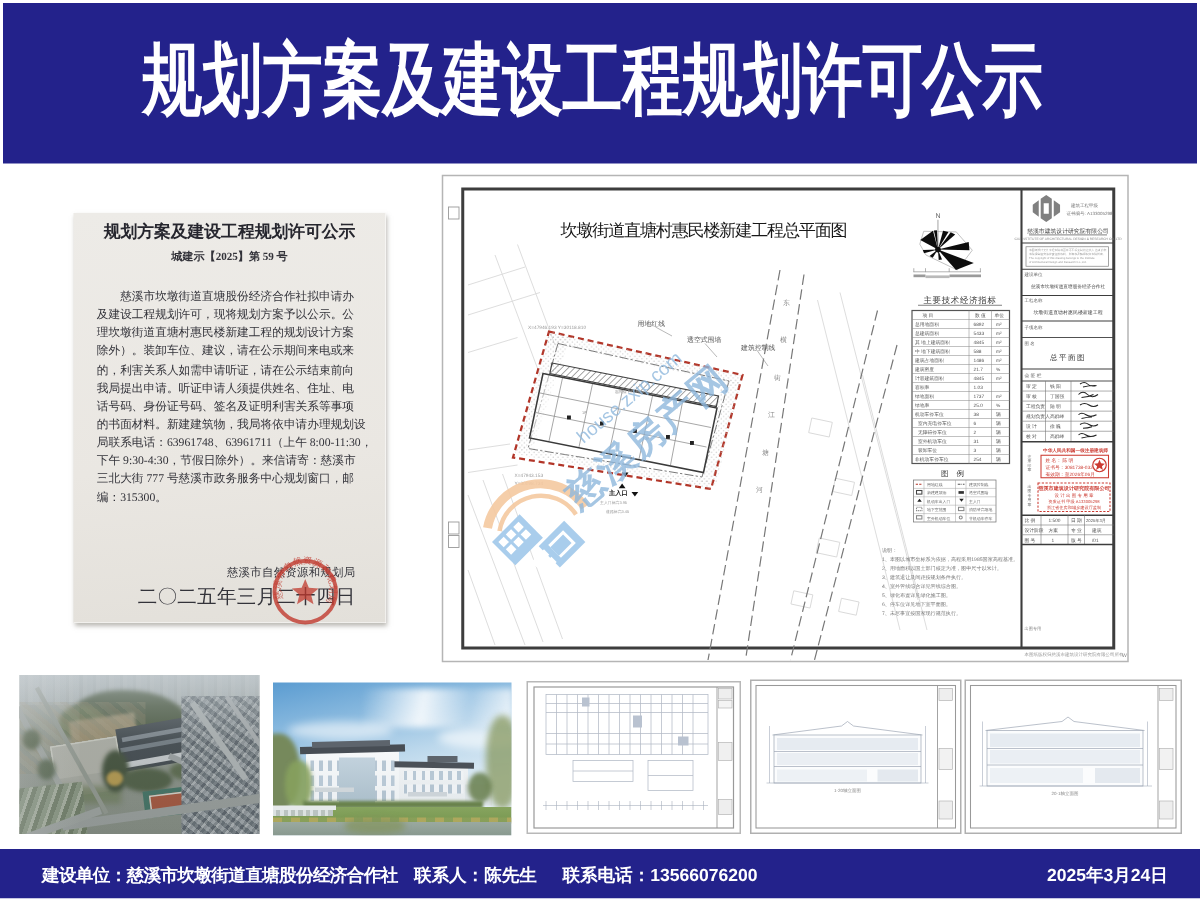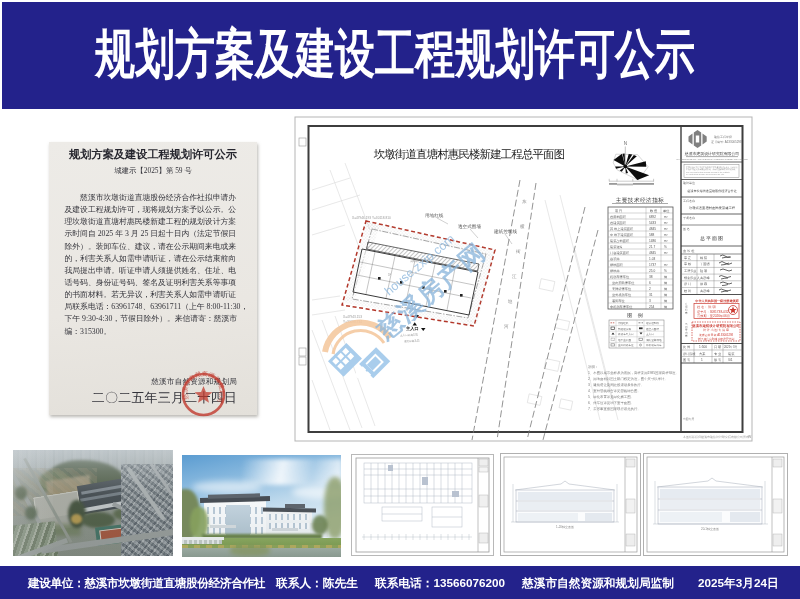--- a/index.html
+++ b/index.html
@@ -10,34 +10,34 @@
 <body>
 
 <div class="abs" style="left:2px;top:2px;width:796px;height:107px;background:#23228b;"></div>
 
 <div class="abs" style="left:-5px;top:27px;width:800px;text-align:center;color:#fff;font-family:'Liberation Serif',serif;font-weight:900;font-size:53px;line-height:54px;transform:scaleX(0.755);transform-origin:400px 50%;">规划方案及建设工程规划许可公示</div>
 
 <div class="abs" style="left:49px;top:142px;width:208px;height:273px;background:linear-gradient(175deg,#edebe7 0%,#eae7e2 60%,#e3e0da 100%);box-shadow:1px 2px 3px rgba(120,115,105,0.5);font-family:'Liberation Serif',serif;color:#33333a;">
 
   <div class="abs" style="left:0;top:4.5px;width:208px;text-align:center;font-weight:bold;font-size:11.2px;color:#26262e;">规划方案及建设工程规划许可公示</div>
 
-  <div class="abs" style="left:0;top:23.5px;width:208px;text-align:center;font-size:7.4px;">城建示【2025】第 59 号</div>
+  <div class="abs" style="left:0;top:23.5px;width:208px;text-align:center;font-size:7.4px;font-weight:bold;">城建示【2025】第 59 号</div>
 
   <div class="abs" style="left:15.5px;top:50px;width:180px;font-size:7.8px;line-height:12.14px;white-space:nowrap;letter-spacing:0;">
     <div>　　慈溪市坎墩街道直塘股份经济合作社拟申请办</div>
     <div>及建设工程规划许可，现将规划方案予以公示。公</div>
     <div>理坎墩街道直塘村惠民楼新建工程的规划设计方案</div>
-    <div>示时间自 2025 年 3 月 25 日起十日内（法定节假日</div>
     <div>除外）。装卸车位、建议，请在公示期间来电或来</div>
     <div>的，利害关系人如需申请听证，请在公示结束前向</div>
     <div>我局提出申请。听证申请人须提供姓名、住址、电</div>
     <div>话号码、身份证号码、签名及证明利害关系等事项</div>
-    <div>的书面材料。若无异议，利害关系人如需申请听证</div>
+    <div>的书面材料。新建建筑物，我局将依申请办理规划设</div>
     <div>局联系电话：63961748、63961711（上午 8:00-11:30，</div>
     <div>下午 9:30-4:30，节假日除外）。来信请寄：慈溪市</div>
+    <div>三北大街 777 号慈溪市政务服务中心规划窗口，邮</div>
     <div>编：315300。</div>
   </div>
 
   <div class="abs" style="right:20px;top:235px;font-size:7.6px;letter-spacing:0.2px;">慈溪市自然资源和规划局</div>
 
   <div class="abs" style="right:20px;top:247px;font-size:13px;letter-spacing:0.2px;">二〇二五年三月二十四日</div>
 
   <svg class="abs" style="left:131px;top:229px;" width="47" height="47" viewBox="0 0 47 47">
     <circle cx="23.5" cy="23.5" r="20.5" fill="none" stroke="#c0392e" stroke-width="2.6" opacity="0.8"></circle>
     <path d="M23.5 15 l2.4 5.9 6.5 .45 -5 4.1 1.6 6.3 -5.5 -3.5 -5.5 3.5 1.6 -6.3 -5 -4.1 6.5 -.45 z" fill="#c0392e" opacity="0.75"></path>
@@ -684,15 +684,14 @@
     <text x="66" y="76" font-size="3" fill="#888" text-anchor="middle">20-1轴立面图</text>
   </svg>
 </div>
 
 <div class="abs" style="left:0;top:566px;width:800px;height:33px;background:#23228b;"></div>
 
 <div class="abs" style="left:0;top:576px;width:800px;height:20px;color:#fff;font-weight:bold;font-size:11.7px;">
   <span class="abs" style="left:28px;letter-spacing:-0.4px;text-align:center;">建设单位：慈溪市坎墩街道直塘股份经济合作社</span>
   <span class="abs" style="left:276px;">联系人：陈先生</span>
   <span class="abs" style="left:375px;">联系电话：13566076200</span>
-  <span class="abs" style="left:522px;">慈溪市自然资源和规划局监制</span>
   <span class="abs" style="left:698px;">2025年3月24日</span>
 </div>
 
 </body></html>

